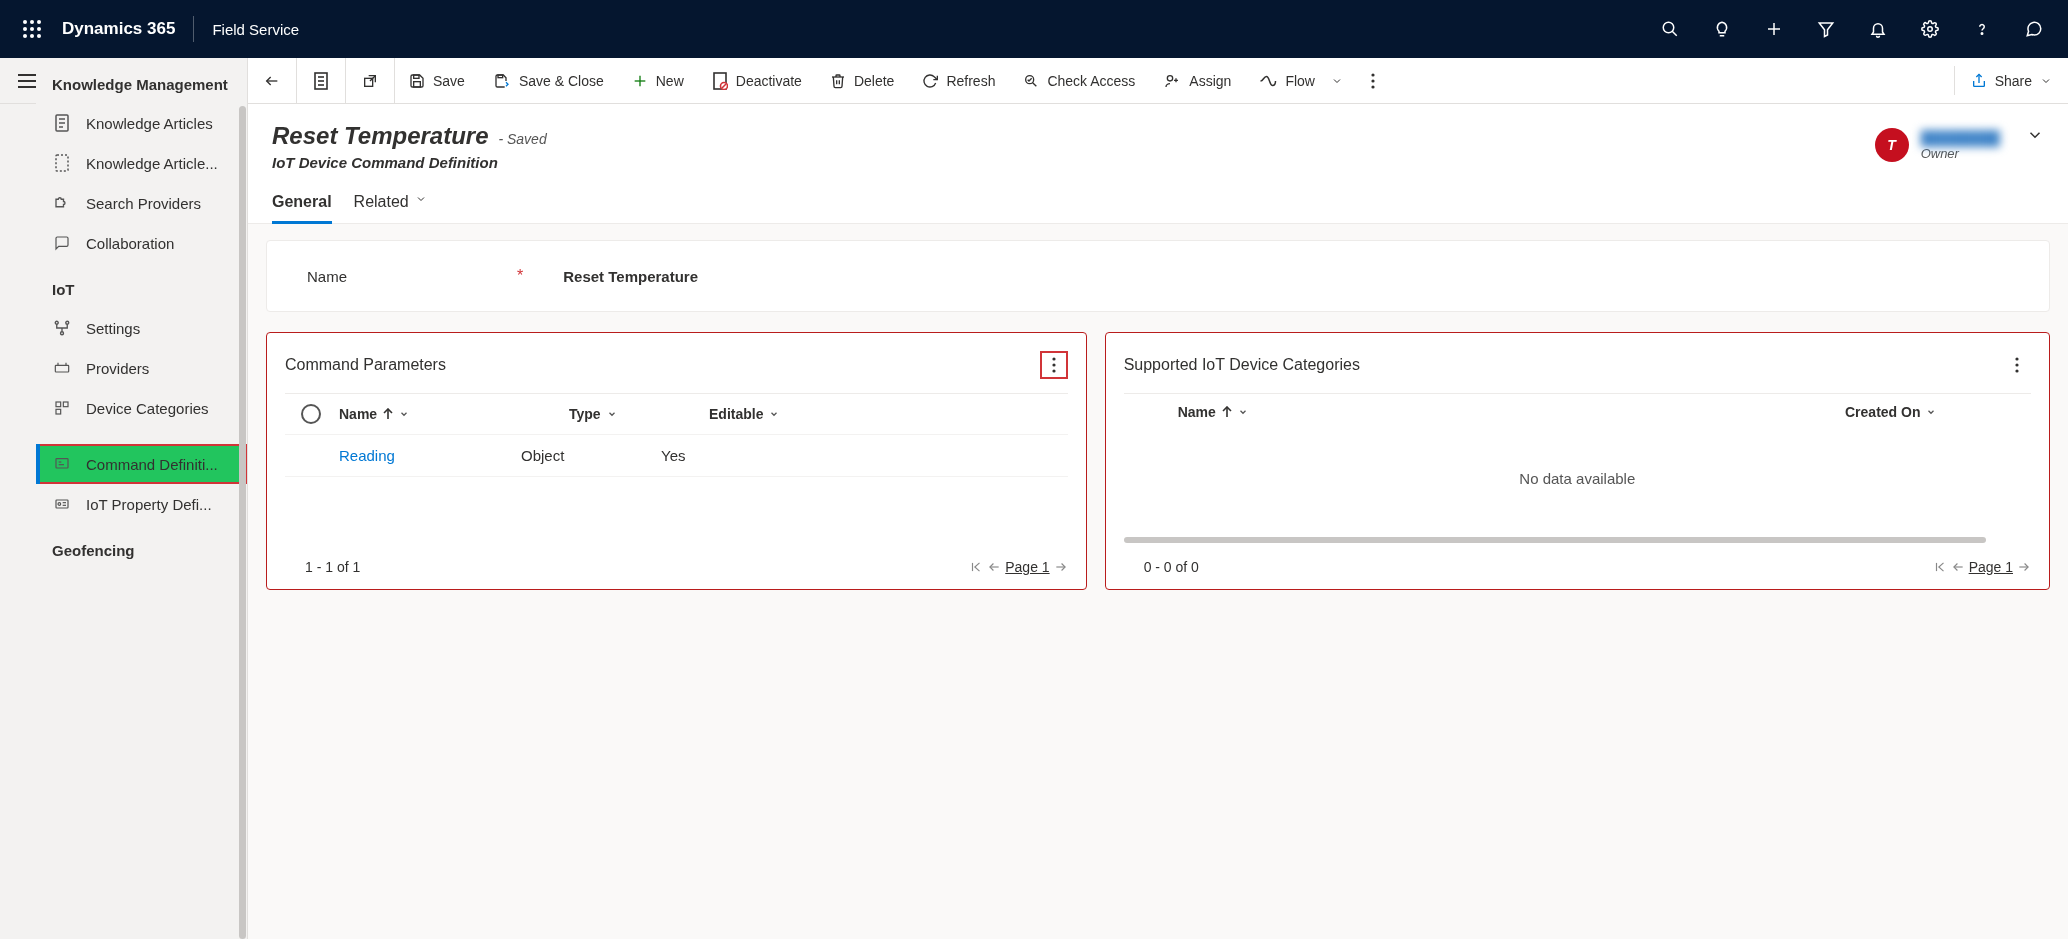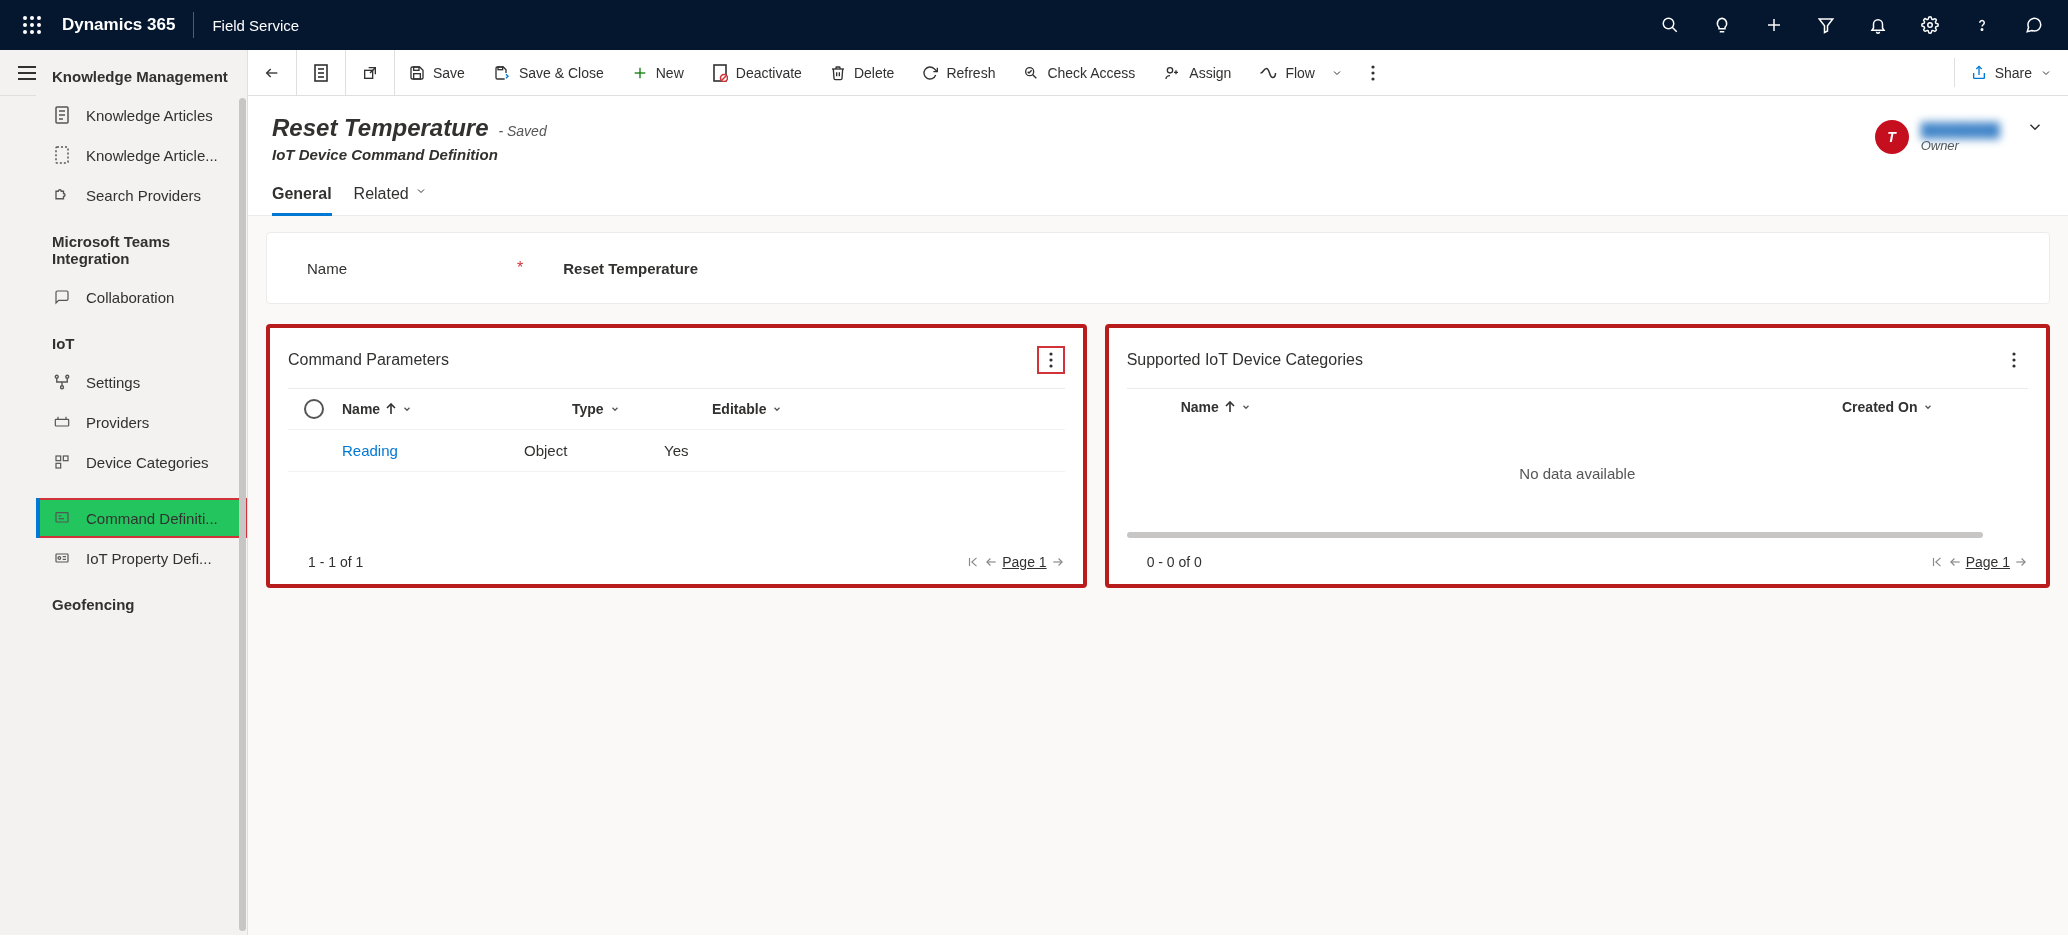--- a/index.html
+++ b/index.html
@@ -2,21 +2,21 @@
 <html><head>
 <meta charset="utf-8">
 <style>
   * { box-sizing: border-box; margin: 0; padding: 0; font-family: "Segoe UI", Arial, sans-serif; }
   html, body { height: 100%; width: 100%; }
   body { overflow: hidden; font-size: 14px; color: #323130; }
   svg { display: block; }
 
   
   .topbar {
-    height: 50px;
+    height: 58px;
     background: #05162f;
     color: #fff;
     display: flex;
     align-items: center;
     padding: 0 8px;
   }
   .topbar .waffle {
     width: 48px; height: 54px; display:flex; align-items:center; justify-content:center; cursor:pointer;
   }
   .topbar .brand { font-size: 17px; font-weight: 600; margin-left: 6px; }
@@ -151,21 +151,21 @@
   }
   .name-row { display:flex; align-items:center; gap: 40px; padding: 8px 18px;}
   .field-label { width: 140px; font-size:15px; color:#323130;}
   .field-required { color:#d13438; margin-left: 30px; font-size:16px;}
   .field-value { font-size:15px; font-weight:600; }
 
   .two-col {
     display:flex; gap: 18px;
   }
   .panel {
-    flex:1; background:#fff; border:4px solid #b91c1c; border-radius:4px;
+    flex:1; background:#fff; border:1px solid #b91c1c; border-radius:4px;
     padding: 18px 18px 14px 18px;
     display:flex; flex-direction:column;
     min-width:0;
   }
   .panel-head {
     display:flex; align-items:center;
     padding-bottom: 14px;
     border-bottom: 1px solid #edebe9;
   }
   .panel-title { font-size: 16px; font-weight: 400; color:#323130; }
@@ -329,21 +329,20 @@
       </div>
       <div class="sb-item">
         <span class="sb-icon">
             <svg width="18" height="18" viewBox="0 0 24 24" fill="none" stroke="#555" stroke-width="1.8">
               <path d="M4 7h3a2 2 0 1 1 4 0h3v3a2 2 0 1 1 0 4v3H4z"></path>
             </svg>
           </span>
         <span>Search Providers</span>
       </div>
 
-      <div class="sb-section-title">Microsoft Teams Integration</div>
       <div class="sb-item">
         <span class="sb-icon">
             <svg width="18" height="16" viewBox="0 0 24 24" fill="none" stroke="#555" stroke-width="1.8">
               <path d="M21 15a2 2 0 0 1-2 2H7l-4 4V5a2 2 0 0 1 2-2h14a2 2 0 0 1 2 2z"></path>
             </svg>
           </span>
         <span>Collaboration</span>
       </div>
 
       <div class="sb-section-title">IoT</div>

